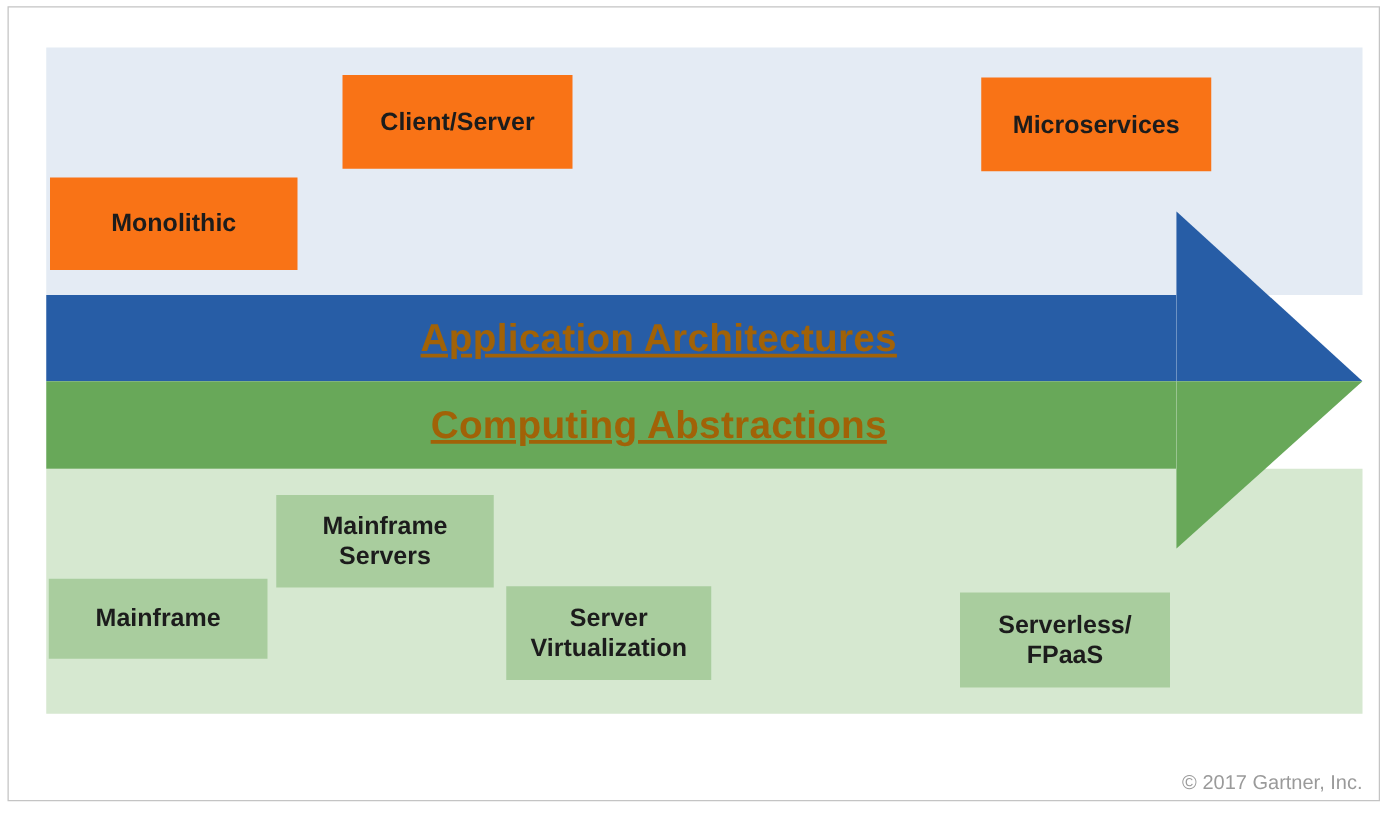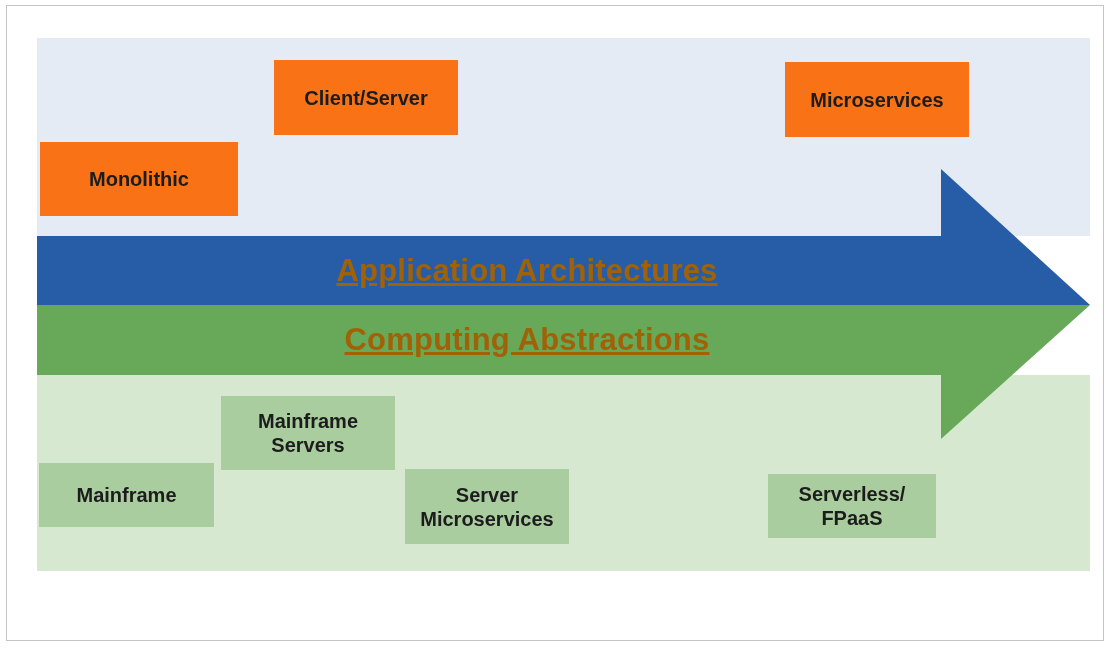--- a/index.html
+++ b/index.html
@@ -132,18 +132,19 @@
     <div class="band-label band-label-green">Computing Abstractions</div>
 
     <div class="box box-blue" style="left:33px; top:136px; width:198px; height:74px;">Monolithic</div>
     <div class="box box-blue" style="left:267px; top:54px; width:184px; height:75px;">Client/Server</div>
     <div class="box box-blue" style="left:744px; top:56px; width:184px; height:75px;margin-left:34px;">Microservices</div>
 
     <div class="box box-green" style="left:32px; top:457px; width:175px; height:64px;">Mainframe</div>
     <div class="box box-green" style="left:214px; top:390px; width:174px; height:74px;">Mainframe
 Servers</div>
     <div class="box box-green" style="left:398px; top:463px; width:164px; height:75px;">Server
-Microservices</div>
-    <div class="box box-green" style="left:761px; top:468px; width:168px; height:64px;">Serverless/
+Virtualization</div>
+    <div class="box box-green" style="left:761px; top:468px; width:168px; height:76px;">Serverless/
 FPaaS</div>
 
+    <div class="copyright">© 2017 Gartner, Inc.</div>
   </div>
 </div>
 
 </body></html>

